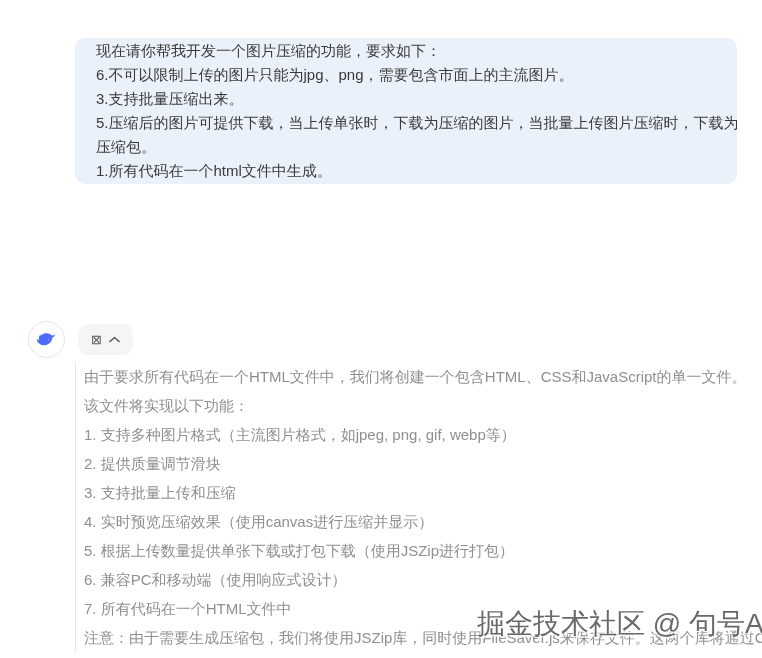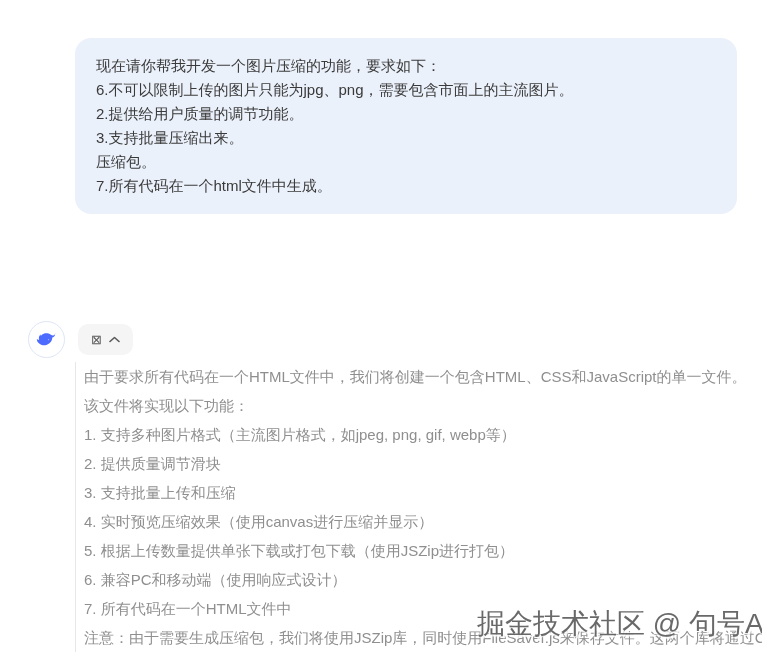--- a/index.html
+++ b/index.html
@@ -3,22 +3,22 @@
 <meta charset="utf-8">
 <style>
   html,body { margin:0; padding:0; background:#ffffff; }
   .screen {
     position:relative; width:762px; height:658px; background:#ffffff;
     overflow:hidden; font-family:"Liberation Sans", sans-serif;
   }
   
   .user-bubble {
     position:absolute; left:75px; top:38px; width:662px;
-    background:#ebf1fb; border-radius:16px;
-    padding:16px 21px; box-sizing:border-box; overflow:hidden;
+    background:#ebf1fb; border-radius:10px;
+    padding:1px 21px; box-sizing:border-box; overflow:hidden;
   }
   .u-line {
     font-size:15px; line-height:24px; color:#3a3a3a; white-space:nowrap;
   }
   
   .avatar {
     position:absolute; left:28px; top:321px; width:37px; height:37px;
     border-radius:50%; border:1px solid #dde5f6; background:#ffffff;
     box-sizing:border-box; display:flex; align-items:center; justify-content:center;
   }
@@ -51,24 +51,24 @@
   }
 </style>
 </head>
 <body>
 
 <div class="screen">
 
   <div class="user-bubble">
       <div class="u-line">现在请你帮我开发一个图片压缩的功能，要求如下：</div>
       <div class="u-line">6.不可以限制上传的图片只能为jpg、png，需要包含市面上的主流图片。</div>
-      <div class="u-line">2.提供给用户质量的调节功能。</div>
       <div class="u-line">3.支持批量压缩出来。</div>
+      <div class="u-line">5.压缩后的图片可提供下载，当上传单张时，下载为压缩的图片，当批量上传图片压缩时，下载为</div>
       <div class="u-line">压缩包。</div>
-      <div class="u-line">7.所有代码在一个html文件中生成。</div>
+      <div class="u-line">1.所有代码在一个html文件中生成。</div>
     </div>
 
   <div class="avatar">
     <svg width="23" height="23" viewBox="0 0 24 24">
       <path fill="#4d6bfe" d="M21.9 6.1c-.5-.2-.9.2-1.2.6-.5.7-1.2 1.1-2.1 1.1-.7 0-1.3-.3-2-.7-1.1-.6-2.2-1.3-3.6-1.5-2.3-.4-4.4.2-6.1 1.8-.3.3-.6.7-.9 1.1-.1-.6 0-1.2.2-1.8-.7.2-1.2.7-1.5 1.3-.8 1.4-.9 2.9-.3 4.4-.7 0-1.3-.2-1.9-.6-.4-.2-.7.1-.6.5.6 2.5 2.1 4.2 4.5 5.1 3.2 1.2 6.2.6 8.7-1.5 1.5-1.3 2.5-2.9 2.8-4.8.1-.4.1-.8.2-1.2.9-.3 1.7-.8 2.3-1.6.4-.5.6-1.1.6-1.7 0-.2-.1-.4-.1-.5zm-7.6 6.6c-.3 0-.5-.2-.5-.5s.2-.5.5-.5.5.2.5.5-.2.5-.5.5z"></path>
     </svg>
   </div>
 
   <button class="thought-btn">
     <span class="t-icon">⊠</span>

